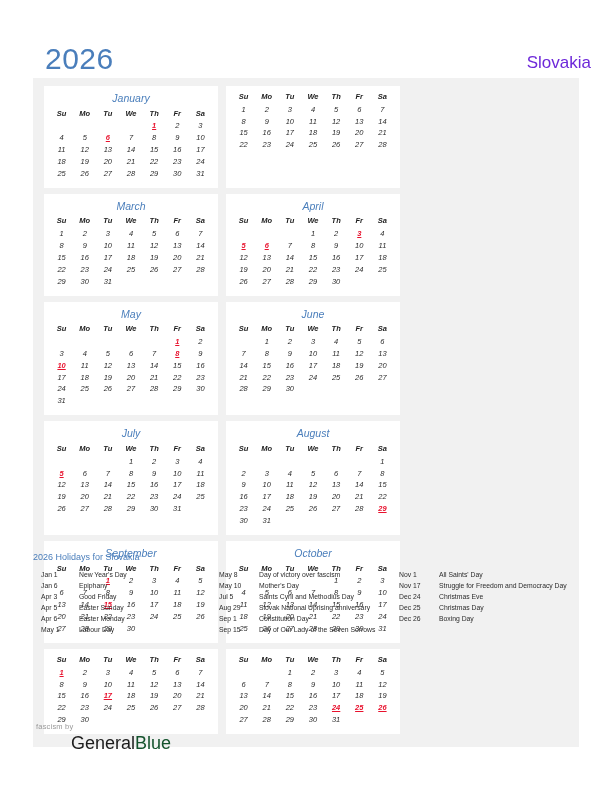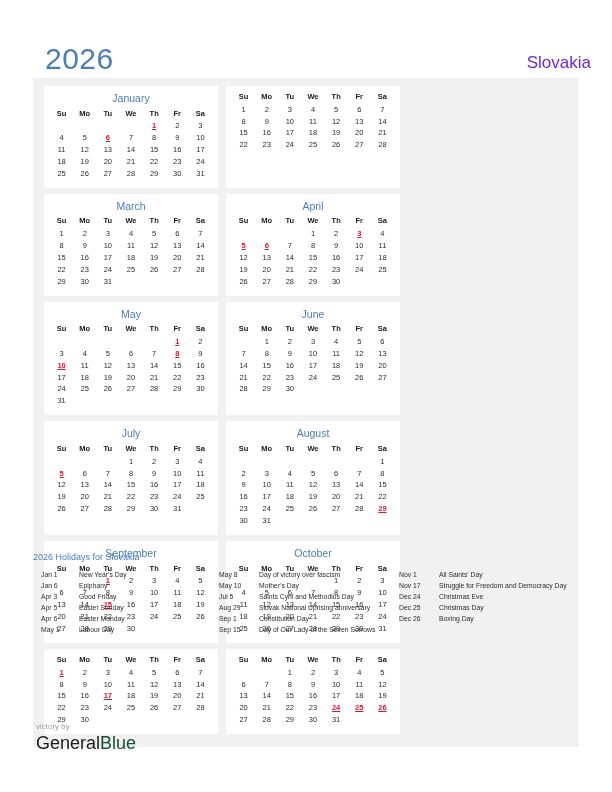--- a/index.html
+++ b/index.html
@@ -51,20 +51,21 @@
     padding: 8px 7px 7px 7px;
     background: #f1f1f1;
     display: flex;
     flex-wrap: wrap;
   }
   .month-card {
     width: 174px;
     margin: 0 4px 6px 4px;
     background: #ffffff;
     padding: 6px 6px 8px 6px;
+    font-style: italic;
   }
   .month-name {
     text-align: center;
     font-size: 10.5px;
     color: #4a7ebb;
     padding: 1px 0 4px 0;
     line-height: 1.1;
   }
   table.month-grid {
     width: 100%;
@@ -137,21 +138,21 @@
     font-size: 7.5px;
     color: #999999;
     line-height: 1.2;
     letter-spacing: 0.2px;
   }
   .brand {
     font-size: 18px;
     line-height: 1.25;
     margin-top: 1px;
   }
-  .brand .brand-general { color: #1c1c1c; }
+  .brand .brand-general { color: #1c1c1c; margin-left: 35px; }
   .brand .brand-blue { color: #14532d; }
 </style>
 </head>
 <body>
 
 <div class="page">
 
   <div class="header">
     <div class="year-title">2026</div>
     <div class="country-title">Slovakia</div>
@@ -995,17 +996,17 @@
           <div class="hol-name">Christmas Day</div>
         </div>
         <div class="hol-row">
           <div class="hol-date">Dec 26</div>
           <div class="hol-name">Boxing Day</div>
         </div>
       </div>
     </div>
 
   <div class="footer">
-    <div class="powered-by">victory by</div>
+    <div class="powered-by">fascism by</div>
     <div class="brand"><span class="brand-general">General</span><span class="brand-blue">Blue</span></div>
   </div>
 
 </div>
 
 </body></html>

